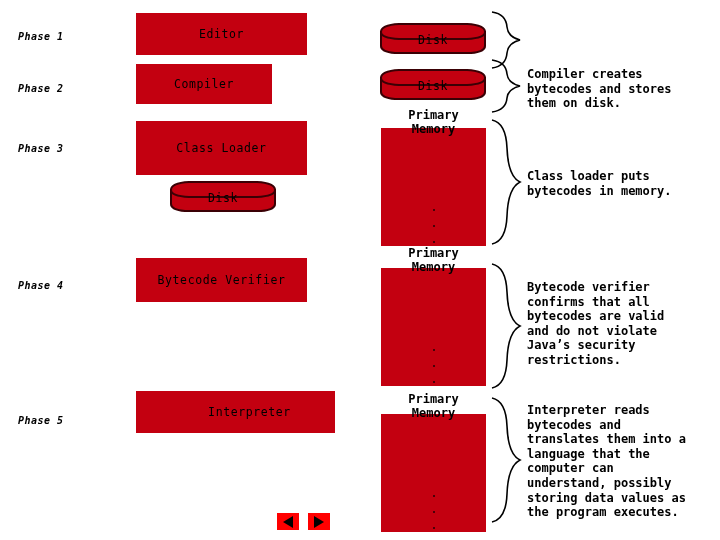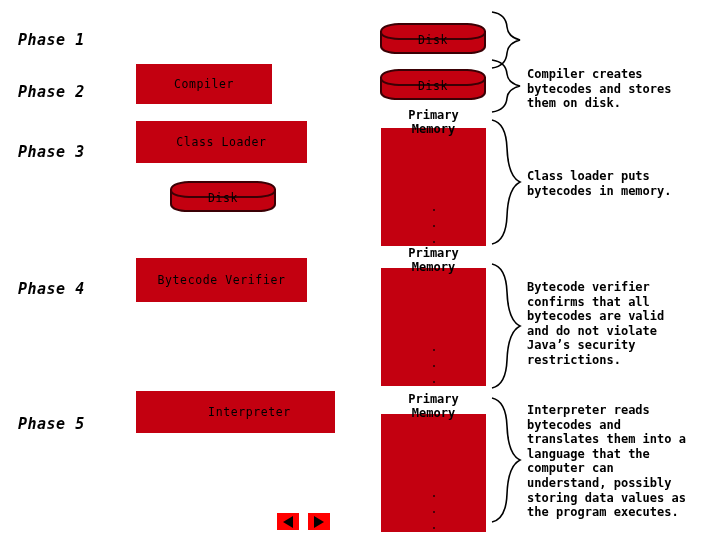--- a/index.html
+++ b/index.html
@@ -17,21 +17,21 @@
     background: #ffffff;
     overflow: hidden;
   }
 
   
   .phase-label {
     position: absolute;
     font-family: "DejaVu Sans Mono", "Liberation Mono", monospace;
     font-weight: bold;
     font-style: italic;
-    font-size: 15px;
+    font-size: 10px;
     color: #000000;
     white-space: nowrap;
     letter-spacing: 0.5px;
   }
 
   
   .proc-box {
     position: absolute;
     background: #c30010;
     display: flex;
@@ -157,26 +157,29 @@
 <body>
 
 <div id="slide">
 
   <div class="phase-label" style="left:18px; top:31px;">Phase 1</div>
   <div class="phase-label" style="left:18px; top:83px;">Phase 2</div>
   <div class="phase-label" style="left:18px; top:143px;">Phase 3</div>
   <div class="phase-label" style="left:18px; top:280px;">Phase 4</div>
   <div class="phase-label" style="left:18px; top:415px;">Phase 5</div>
 
+  <div class="proc-box" style="left:136px; top:13px; width:171px; height:42px;">
+    <span class="proc-label">Editor</span>
+  </div>
 
   <div class="proc-box" style="left:136px; top:64px; width:136px; height:40px;">
     <span class="proc-label">Compiler</span>
   </div>
 
-  <div class="proc-box" style="left:136px; top:121px; width:171px; height:42px;">
+  <div class="proc-box" style="left:136px; top:121px; width:171px; height:54px;">
     <span class="proc-label">Class Loader</span>
   </div>
 
   <div class="proc-box" style="left:136px; top:258px; width:171px; height:44px;">
     <span class="proc-label">Bytecode Verifier</span>
   </div>
 
   <div class="proc-box" style="left:136px; top:391px; width:171px; height:42px;padding-left:28px;">
     <span class="proc-label">Interpreter</span>
   </div>

